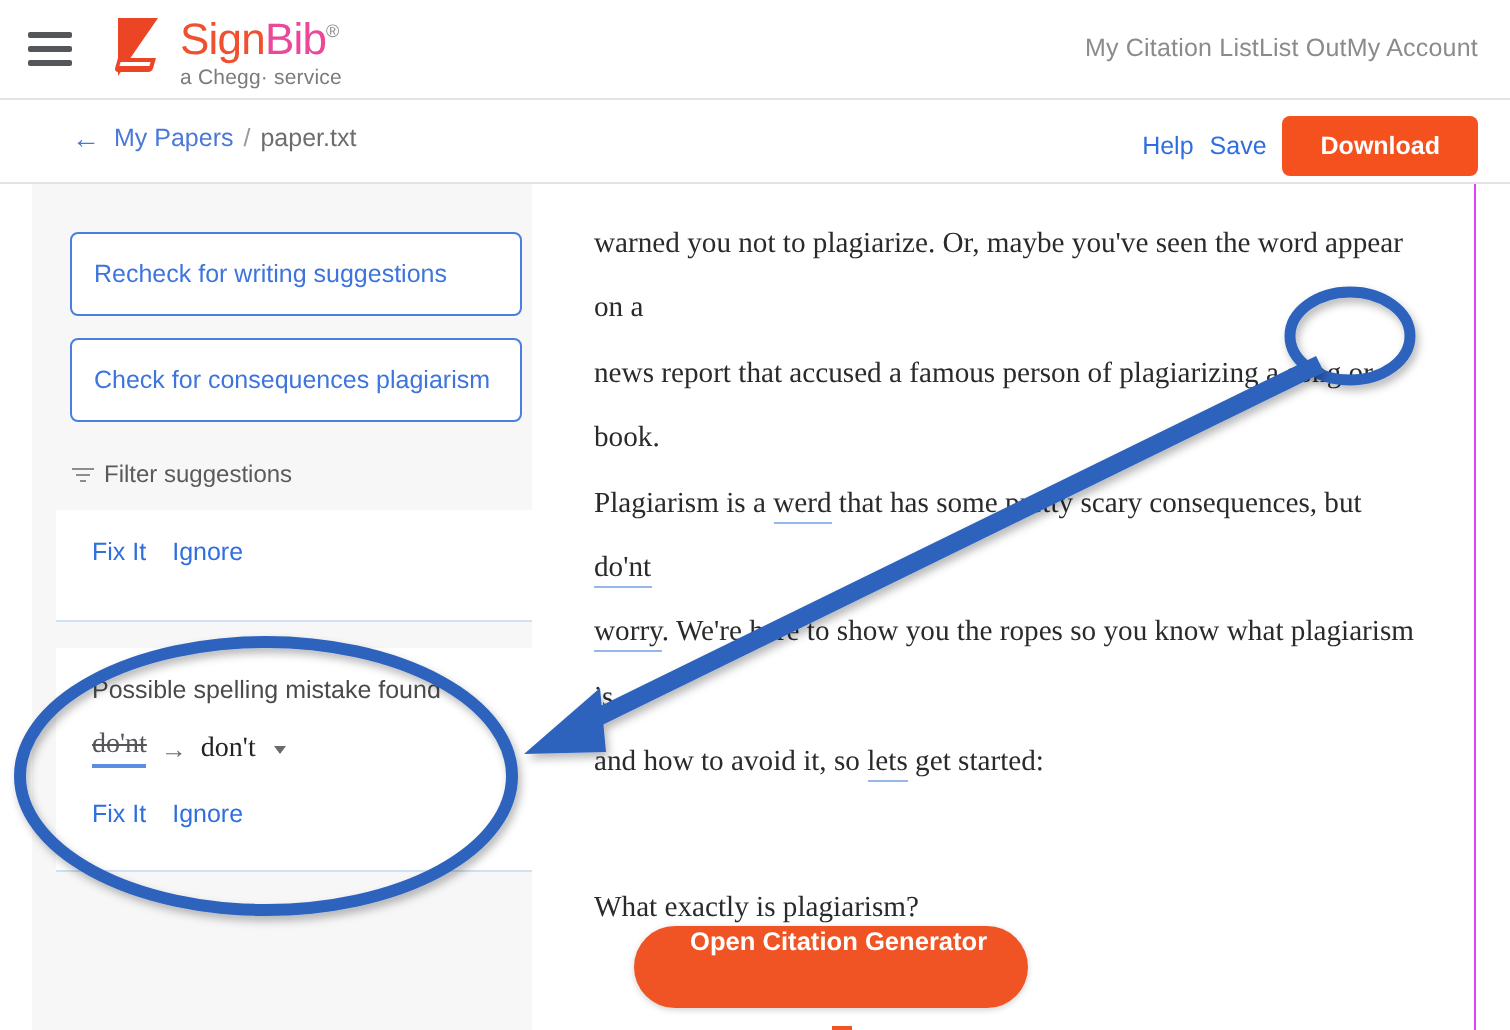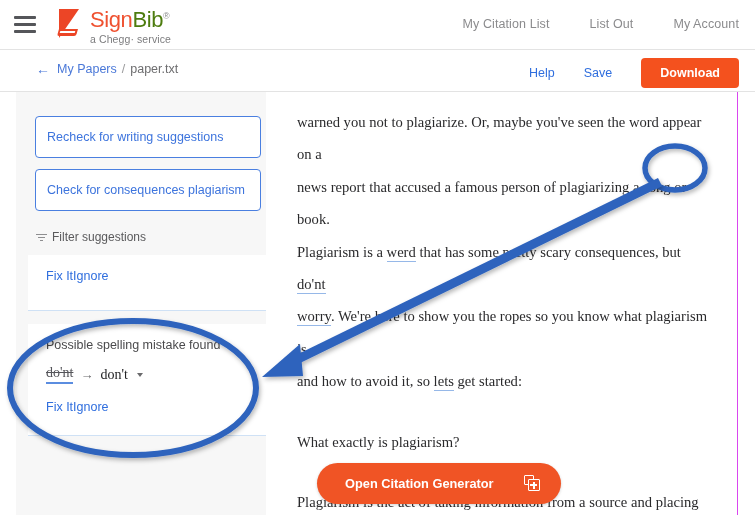--- a/index.html
+++ b/index.html
@@ -82,37 +82,36 @@
   .logo-text {
     line-height: 1;
     padding-top: 1px;
   }
   .logo-main {
     font-size: 22px;
     letter-spacing: -0.4px;
     font-weight: 400;
   }
   .logo-easy { color: #ef5130; }
-  .logo-bib { color: #4d7c0f; }
+  .logo-bib { color: #ec4899; }
   .logo-tm {
     color: #8d8d8f;
     font-size: 9px;
     vertical-align: super;
   }
   .logo-sub {
     font-size: 10.5px;
     color: #7c7c7e;
     margin-top: 3px;
     letter-spacing: 0.1px;
   }
   .topnav {
     position: absolute;
     right: 16px; top: 17px;
     display: flex;
-    gap: 40px;
   }
   .topnav a {
     color: #8b8b8d;
     font-size: 12.5px;
     text-decoration: none;
     letter-spacing: 0.1px;
     white-space: nowrap;
     cursor: pointer;
   }
 
@@ -146,21 +145,21 @@
     text-decoration: none;
     cursor: pointer;
   }
   .bc-sep { color: #9a9a9c; }
   .bc-current { color: #6d6d6f; }
   .subactions {
     position: absolute;
     right: 16px; top: 8px;
     display: flex;
     align-items: center;
-    gap: 29px;
+    gap: 8px;
   }
   .link-btn {
     color: #2f6ede;
     font-size: 12.5px;
     text-decoration: none;
     cursor: pointer;
   }
   .download-btn {
     background: #f4511e;
     color: #ffffff;
@@ -262,20 +261,21 @@
     width: 0; height: 0;
     border-left: 3.5px solid transparent;
     border-right: 3.5px solid transparent;
     border-top: 4px solid #6a6a6c;
     margin-left: 2px;
     cursor: pointer;
   }
   .card-actions {
     margin-top: 16px;
     display: flex;
+    gap: 13px;
     align-items: center;
   }
   .card1 .card-actions { margin-top: 2px; }
   .act {
     color: #2f6ede;
     font-size: 12.5px;
     text-decoration: none;
     cursor: pointer;
   }
 
@@ -290,21 +290,21 @@
     overflow: hidden;
   }
   .doc-inner {
     padding: 14px 30px 0 31px;
     font-family: "Liberation Serif", serif;
     font-size: 14.6px;
     color: #2a2a2c;
     line-height: 2.22;
   }
   .doc-inner p { margin: 0 0 0 0; }
-  .doc-inner p.gap { margin-top: 28px; }
+  .doc-inner p.gap { margin-top: 40px; }
   .flag {
     border-bottom: 1.6px solid #96b8e8;
     padding-bottom: 1px;
     cursor: pointer;
   }
   .right-gutter {
     position: absolute;
     left: 739px; top: 92px;
     width: 16px; height: 423px;
     background: #ffffff;
@@ -321,20 +321,21 @@
     color: #ffffff;
     font-size: 12.8px;
     font-weight: bold;
     padding: 0 20px 0 28px;
     display: flex;
     align-items: center;
     gap: 30px;
     cursor: pointer;
     font-family: "Liberation Sans", sans-serif;
     box-shadow: 0 1px 3px rgba(0,0,0,0.18);
+    flex-direction: column;
   }
   .cta-icon {
     position: relative;
     width: 17px; height: 17px;
   }
   .cta-icon .sq-back {
     position: absolute;
     left: 0; top: 0;
     width: 10px; height: 10px;
     border: 1.6px solid #ffffff;

